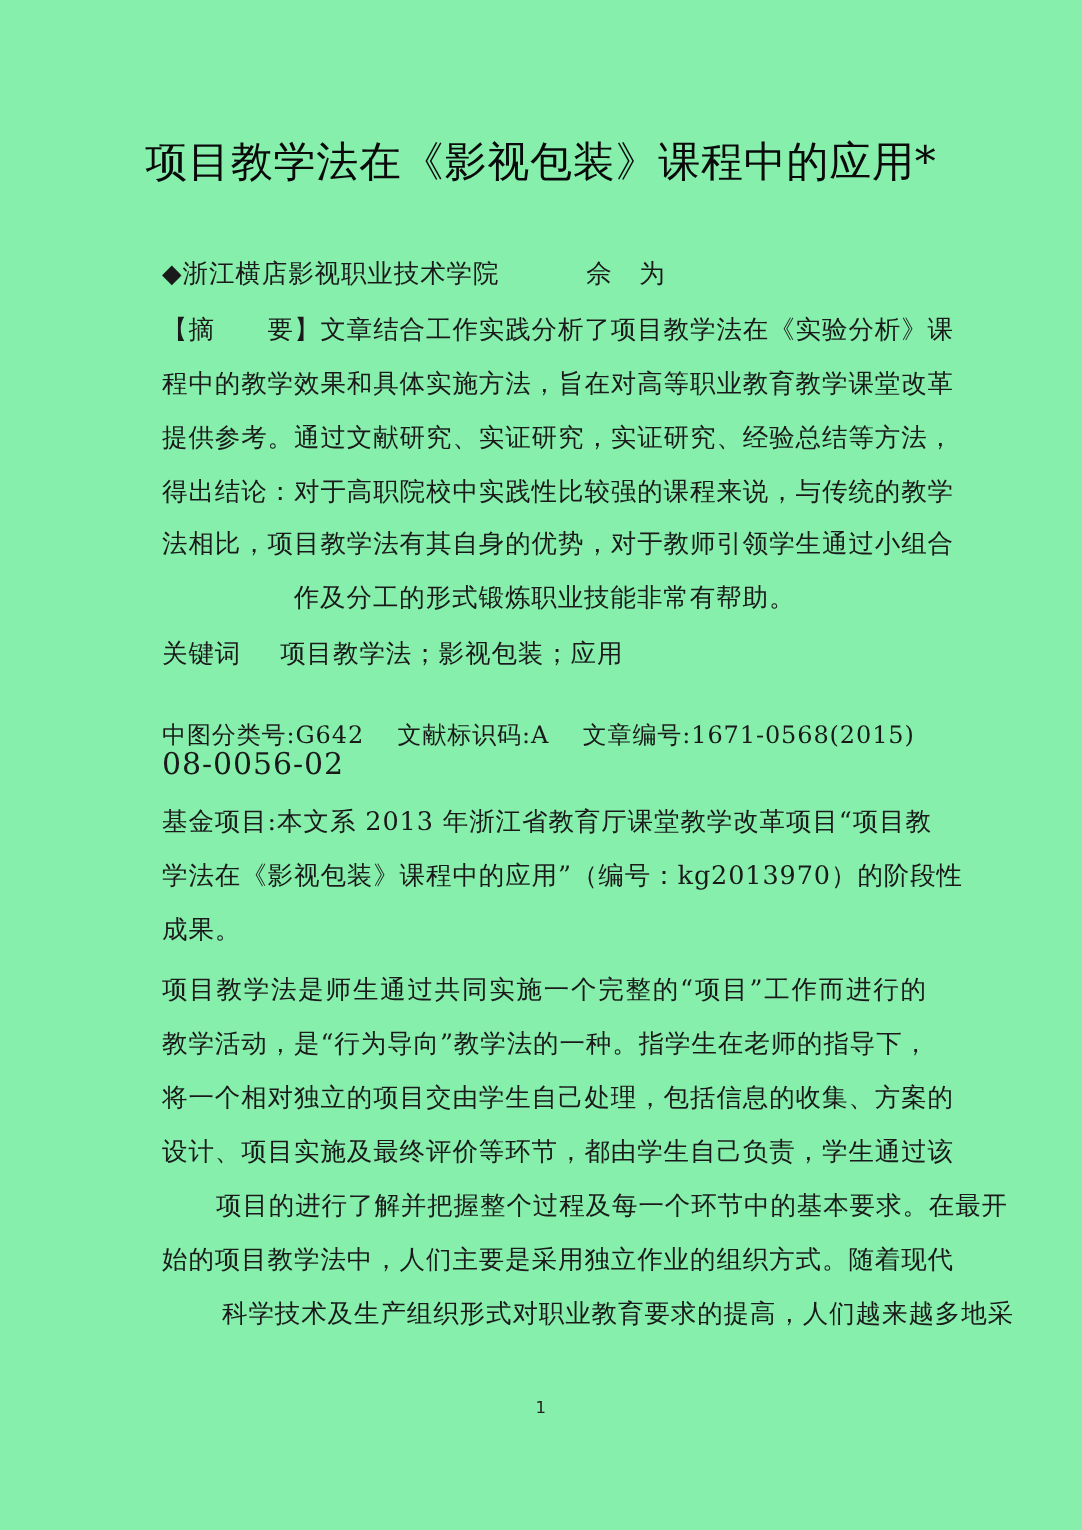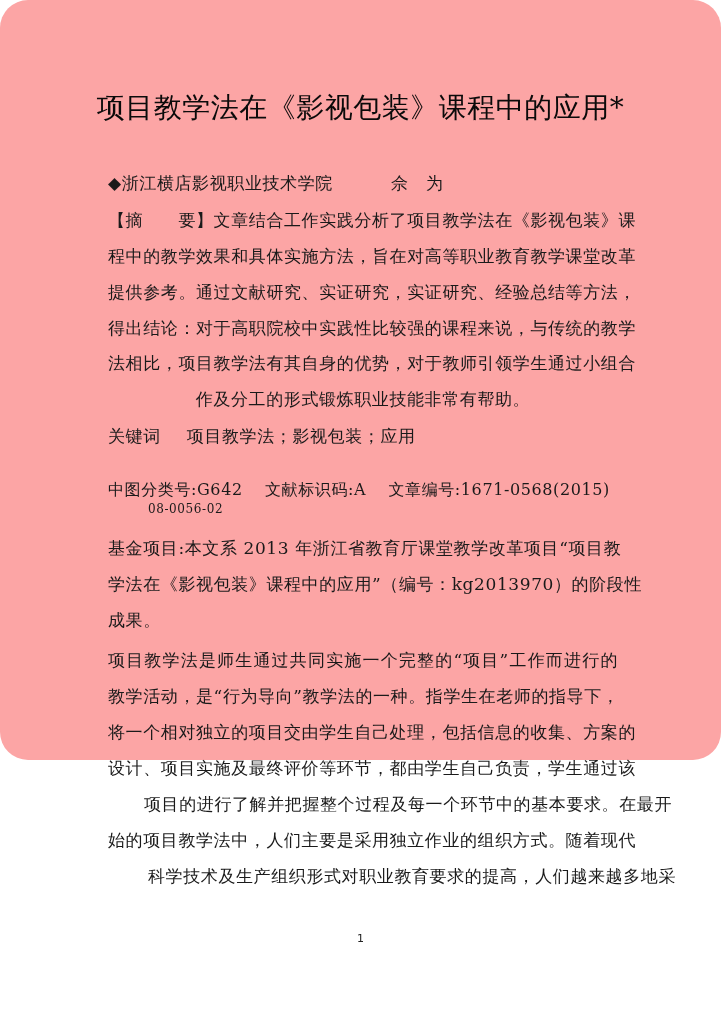--- a/index.html
+++ b/index.html
@@ -11,23 +11,22 @@
       width: 721px;
       height: 1020px;
       position: relative;
       overflow: hidden;
       font-family: "DejaVu Serif", "Liberation Serif", serif;
       color: #111111;
     }
     .page {
       position: absolute;
       left: 0; top: 0;
-      width: 721px; height: 760px;
-      background: #fca5a5;
-      border-radius: 28px;
+      width: 721px; height: 1020px;
+      background: #86efac;
     }
     .title {
       position: absolute;
       left: 0; right: 0;
       top: 88px;
       text-align: center;
       font-size: 28px;
       line-height: 40px;
       font-weight: normal;
       letter-spacing: 0.5px;
@@ -63,33 +62,33 @@
 <body>
 
 <div class="page">
 
   <div class="title">项目教学法在《影视包装》课程中的应用*</div>
 
   <div class="line" style="top:172px;">
     <span>◆</span><span>浙江横店影视职业技术学院</span><span class="gap" style="width:58px;"></span><span>佘　为</span>
   </div>
 
-  <div class="line justify" style="top:209px;">【摘　　要】文章结合工作实践分析了项目教学法在《影视包装》课</div>
+  <div class="line justify" style="top:209px;">【摘　　要】文章结合工作实践分析了项目教学法在《实验分析》课</div>
   <div class="line justify" style="top:245px;">程中的教学效果和具体实施方法，旨在对高等职业教育教学课堂改革</div>
   <div class="line justify" style="top:281px;">提供参考。通过文献研究、实证研究，实证研究、经验总结等方法，</div>
   <div class="line justify" style="top:317px;">得出结论：对于高职院校中实践性比较强的课程来说，与传统的教学</div>
   <div class="line justify" style="top:352px;">法相比，项目教学法有其自身的优势，对于教师引领学生通过小组合</div>
   <div class="line" style="top:388px;text-align:center;">作及分工的形式锻炼职业技能非常有帮助。</div>
 
   <div class="line" style="top:425px;">
     <span>关键词</span><span class="gap" style="width:26px;"></span><span>项目教学法；影视包装；应用</span>
   </div>
 
   <div class="line" style="top:462px; font-size:16px;margin-top:17px;"> 中图分类号:G642　  文献标识码:A　  文章编号:1671-0568(2015)</div>
-  <div class="line" style="top:498px; font-size:12px;margin-left:40px;">08-0056-02</div>
+  <div class="line" style="top:498px; font-size:20px;">08-0056-02</div>
 
   <div class="line justify" style="top:537px;"> 基金项目:本文系 2013 年浙江省教育厅课堂教学改革项目“项目教</div>
   <div class="line justify" style="top:573px;">学法在《影视包装》课程中的应用”（编号：kg2013970）的阶段性</div>
   <div class="line" style="top:609px;">成果。</div>
 
   <div class="line justify" style="top:649px;"> 项目教学法是师生通过共同实施一个完整的“项目”工作而进行的</div>
   <div class="line justify" style="top:685px;">教学活动，是“行为导向”教学法的一种。指学生在老师的指导下，</div>
   <div class="line justify" style="top:721px;">将一个相对独立的项目交由学生自己处理，包括信息的收集、方案的</div>
   <div class="line justify" style="top:757px;">设计、项目实施及最终评价等环节，都由学生自己负责，学生通过该</div>
   <div class="line justify" style="top:793px;margin-left:36px;">项目的进行了解并把握整个过程及每一个环节中的基本要求。在最开</div>

